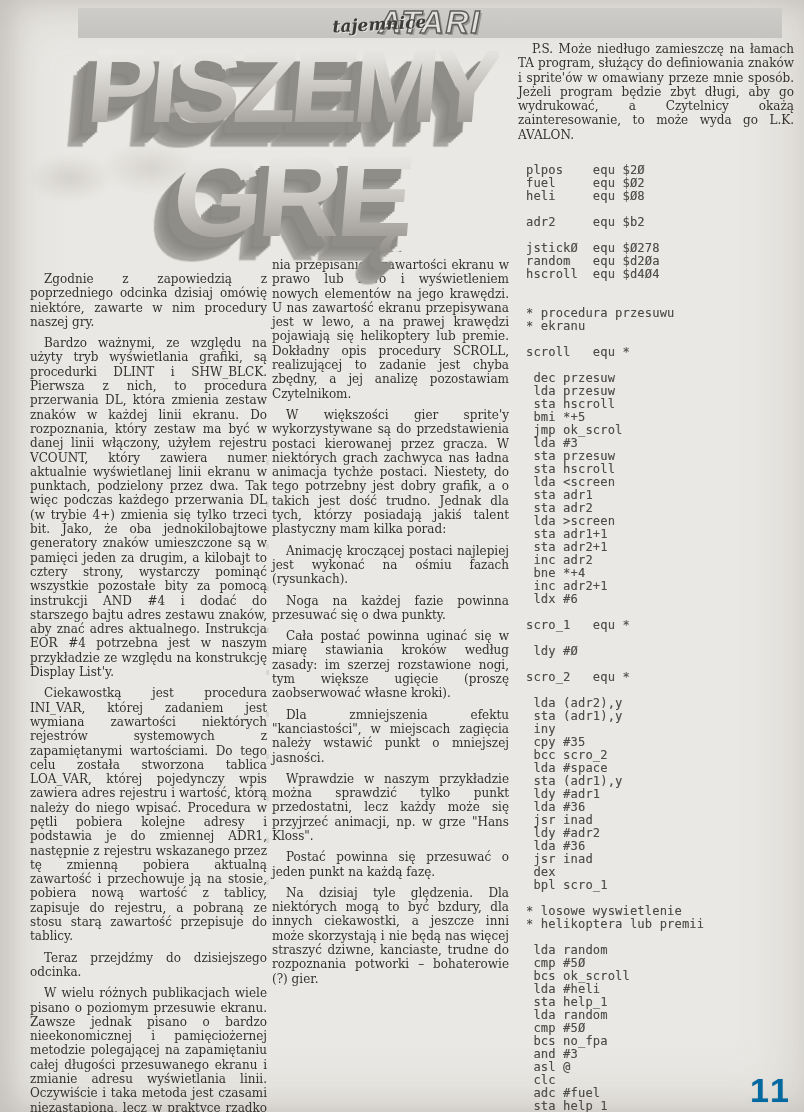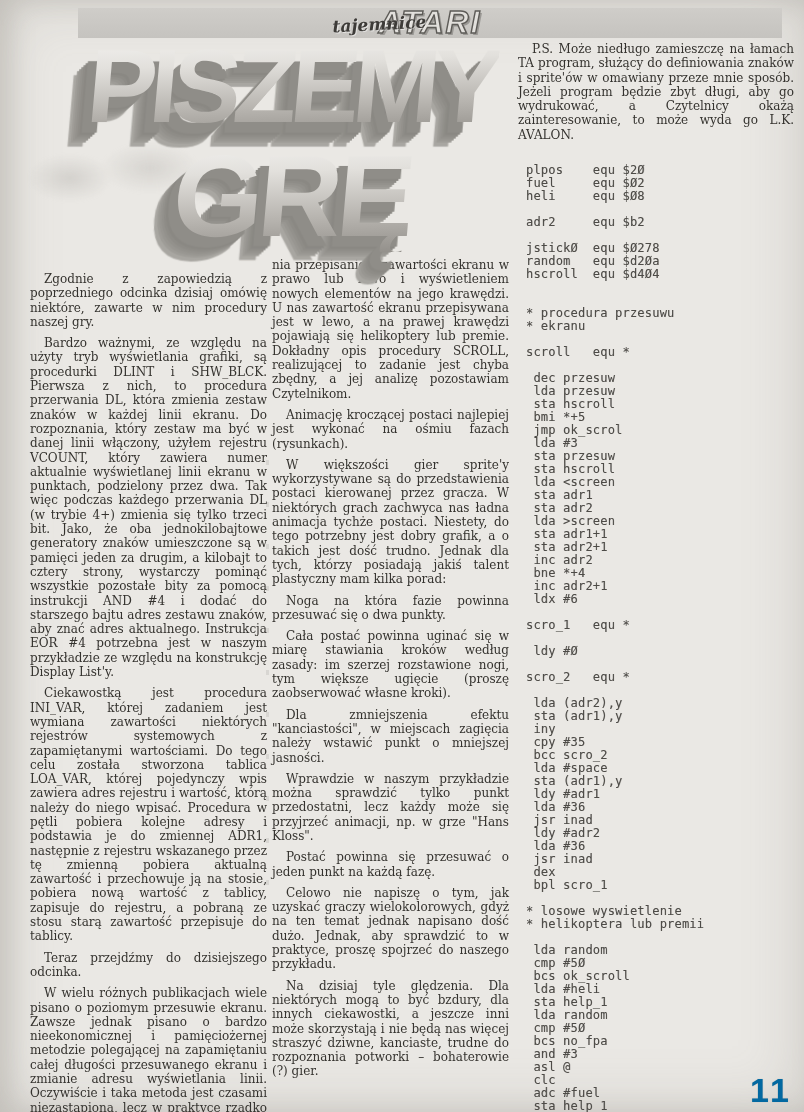--- a/index.html
+++ b/index.html
@@ -113,28 +113,27 @@
   <div class="col col-left">
     <p>Zgodnie z zapowiedzią z poprzedniego odcinka dzisiaj omówię niektóre, zawarte w nim procedury naszej gry.</p>
     <p>Bardzo ważnymi, ze względu na użyty tryb wyświetlania grafiki, są procedurki DLINT i SHW_BLCK. Pierwsza z nich, to procedura przerwania DL, która zmienia zestaw znaków w każdej linii ekranu. Do rozpoznania, który zestaw ma być w danej linii włączony, użyłem rejestru VCOUNT, który zawiera numer aktualnie wyświetlanej linii ekranu w punktach, podzielony przez dwa. Tak więc podczas każdego przerwania DL (w trybie 4+) zmienia się tylko trzeci bit. Jako, że oba jednokilobajtowe generatory znaków umieszczone są w pamięci jeden za drugim, a kilobajt to cztery strony, wystarczy pominąć wszystkie pozostałe bity za pomocą instrukcji AND #4 i dodać do starszego bajtu adres zestawu znaków, aby znać adres aktualnego. Instrukcja EOR #4 potrzebna jest w naszym przykładzie ze względu na konstrukcję Display List'y.</p>
     <p>Ciekawostką jest procedura INI_VAR, której zadaniem jest wymiana zawartości niektórych rejestrów systemowych z zapamiętanymi wartościami. Do tego celu została stworzona tablica LOA_VAR, której pojedynczy wpis zawiera adres rejestru i wartość, którą należy do niego wpisać. Procedura w pętli pobiera kolejne adresy i podstawia je do zmiennej ADR1, następnie z rejestru wskazanego przez tę zmienną pobiera aktualną zawartość i przechowuje ją na stosie, pobiera nową wartość z tablicy, zapisuje do rejestru, a pobraną ze stosu starą zawartość przepisuje do tablicy.</p>
     <p>Teraz przejdźmy do dzisiejszego odcinka.</p>
     <p>W wielu różnych publikacjach wiele pisano o poziomym przesuwie ekranu. Zawsze jednak pisano o bardzo nieekonomicznej i pamięciożernej metodzie polegającej na zapamiętaniu całej długości przesuwanego ekranu i zmianie adresu wyświetlania linii. Oczywiście i taka metoda jest czasami niezastąpiona, lecz w praktyce rzadko z niej się korzysta. W wielu przypadkach lepiej użyć metody zastosowanej w naszej grze. Polega ona na zastąpieniu zmiany adresu wyświetla-</p>
   </div>
 
   <div class="col col-mid">
     <p class="noindent">nia przepisaniem zawartości ekranu w prawo lub lewo i wyświetleniem nowych elementów na jego krawędzi. U nas zawartość ekranu przepisywana jest w lewo, a na prawej krawędzi pojawiają się helikoptery lub premie. Dokładny opis procedury SCROLL, realizującej to zadanie jest chyba zbędny, a jej analizę pozostawiam Czytelnikom.</p>
+    <p>W większości gier sprite'y wykorzystywane są do przedstawienia postaci kierowanej przez gracza. W niektórych grach zachwyca nas ładna animacja tychże postaci. Niestety, do tego potrzebny jest dobry grafik, a o takich jest dość trudno. Jednak dla tych, którzy posiadają jakiś talent plastyczny mam kilka porad:</p>
     <p>Animację kroczącej postaci najlepiej jest wykonać na ośmiu fazach (rysunkach).</p>
-    <p>W większości gier sprite'y wykorzystywane są do przedstawienia postaci kierowanej przez gracza. W niektórych grach zachwyca nas ładna animacja tychże postaci. Niestety, do tego potrzebny jest dobry grafik, a o takich jest dość trudno. Jednak dla tych, którzy posiadają jakiś talent plastyczny mam kilka porad:</p>
-    <p>Noga na która fazie powinna przesuwać się o dwa punkty.</p>
+    <p>Noga na każdej fazie powinna przesuwać się o dwa punkty.</p>
     <p>Cała postać powinna uginać się w miarę stawiania kroków według zasady: im szerzej rozstawione nogi, tym większe ugięcie (proszę zaobserwować własne kroki).</p>
     <p>Dla zmniejszenia efektu "kanciastości", w miejscach zagięcia należy wstawić punkt o mniejszej jasności.</p>
     <p>Wprawdzie w naszym przykładzie można sprawdzić tylko punkt przedostatni, lecz każdy może się przyjrzeć animacji, np. w grze "Hans Kloss".</p>
     <p>Postać powinna się przesuwać o jeden punkt na każdą fazę.</p>
-    <p>Celowo nie napiszę o tym, jak uzyskać graczy wielokolorowych, gdyż na ten temat jednak napisano dość dużo. Jednak, aby sprawdzić to w praktyce, proszę spojrzeć do naszego przykładu.</p>
     <p>Na dzisiaj tyle ględzenia. Dla niektórych mogą to być bzdury, dla innych ciekawostki, a jeszcze inni może skorzystają i nie będą nas więcej straszyć dziwne, kanciaste, trudne do rozpoznania potworki – bohaterowie (?) gier.</p>
   </div>
 
   <div class="col col-right">
     <p class="ps">P.S. Może niedługo zamieszczę na łamach TA program, służący do definiowania znaków i sprite'ów w omawiany przeze mnie sposób. Jeżeli program będzie zbyt długi, aby go wydrukować, a Czytelnicy okażą zainteresowanie, to może wyda go L.K. AVALON.</p>
     <pre class="code">plpos    equ $2Ø
 fuel     equ $Ø2
 heli     equ $Ø8
 
 adr2     equ $b2

